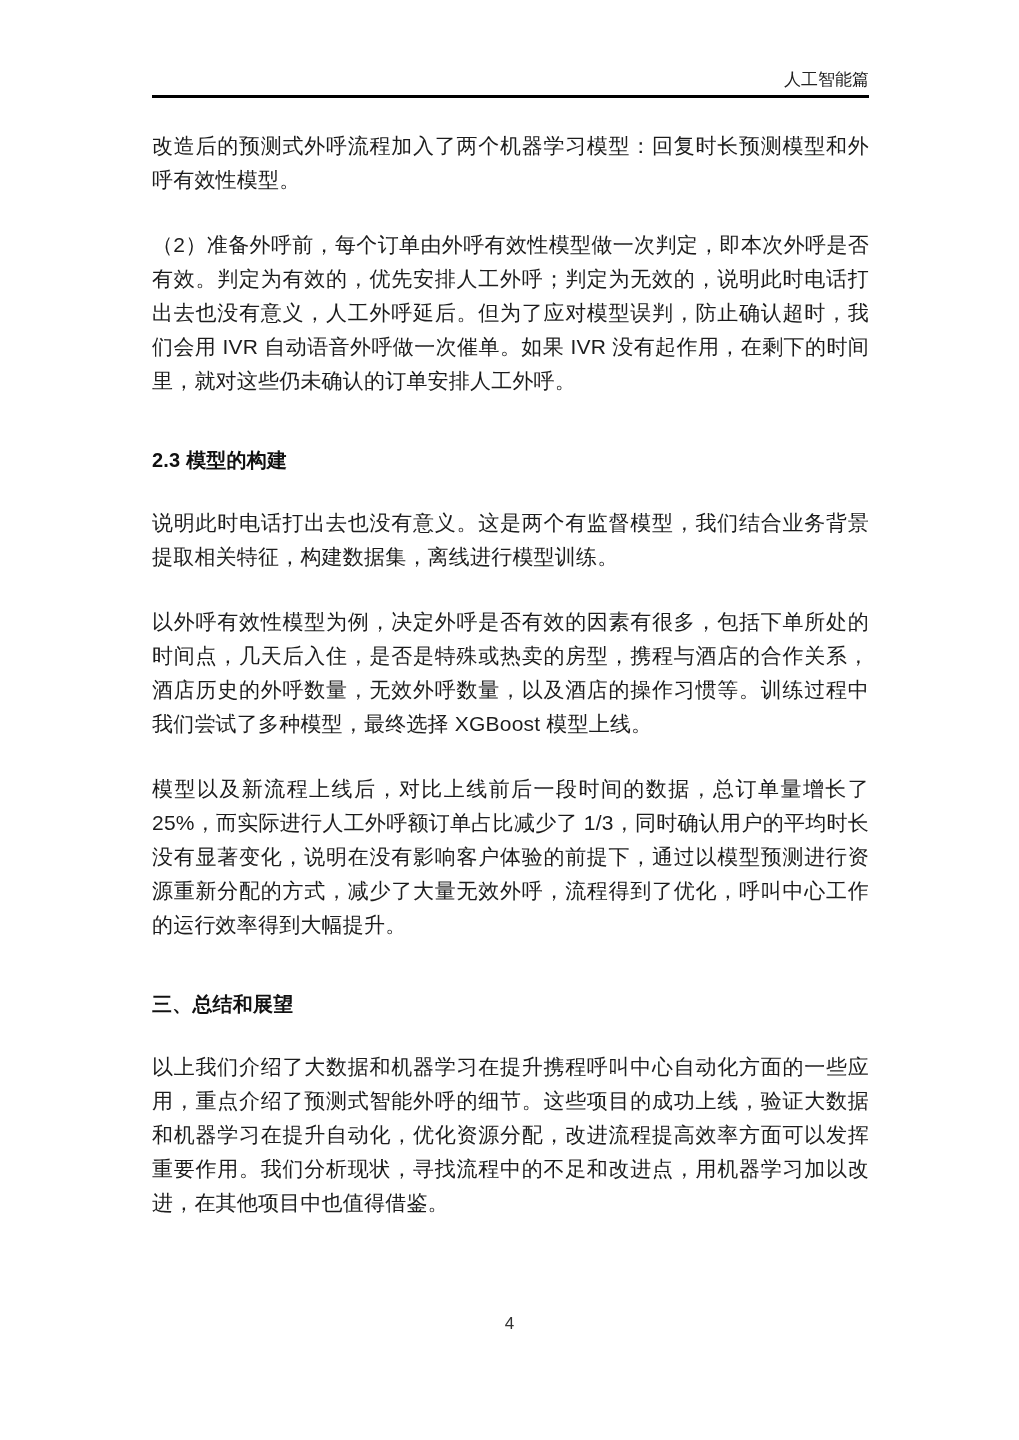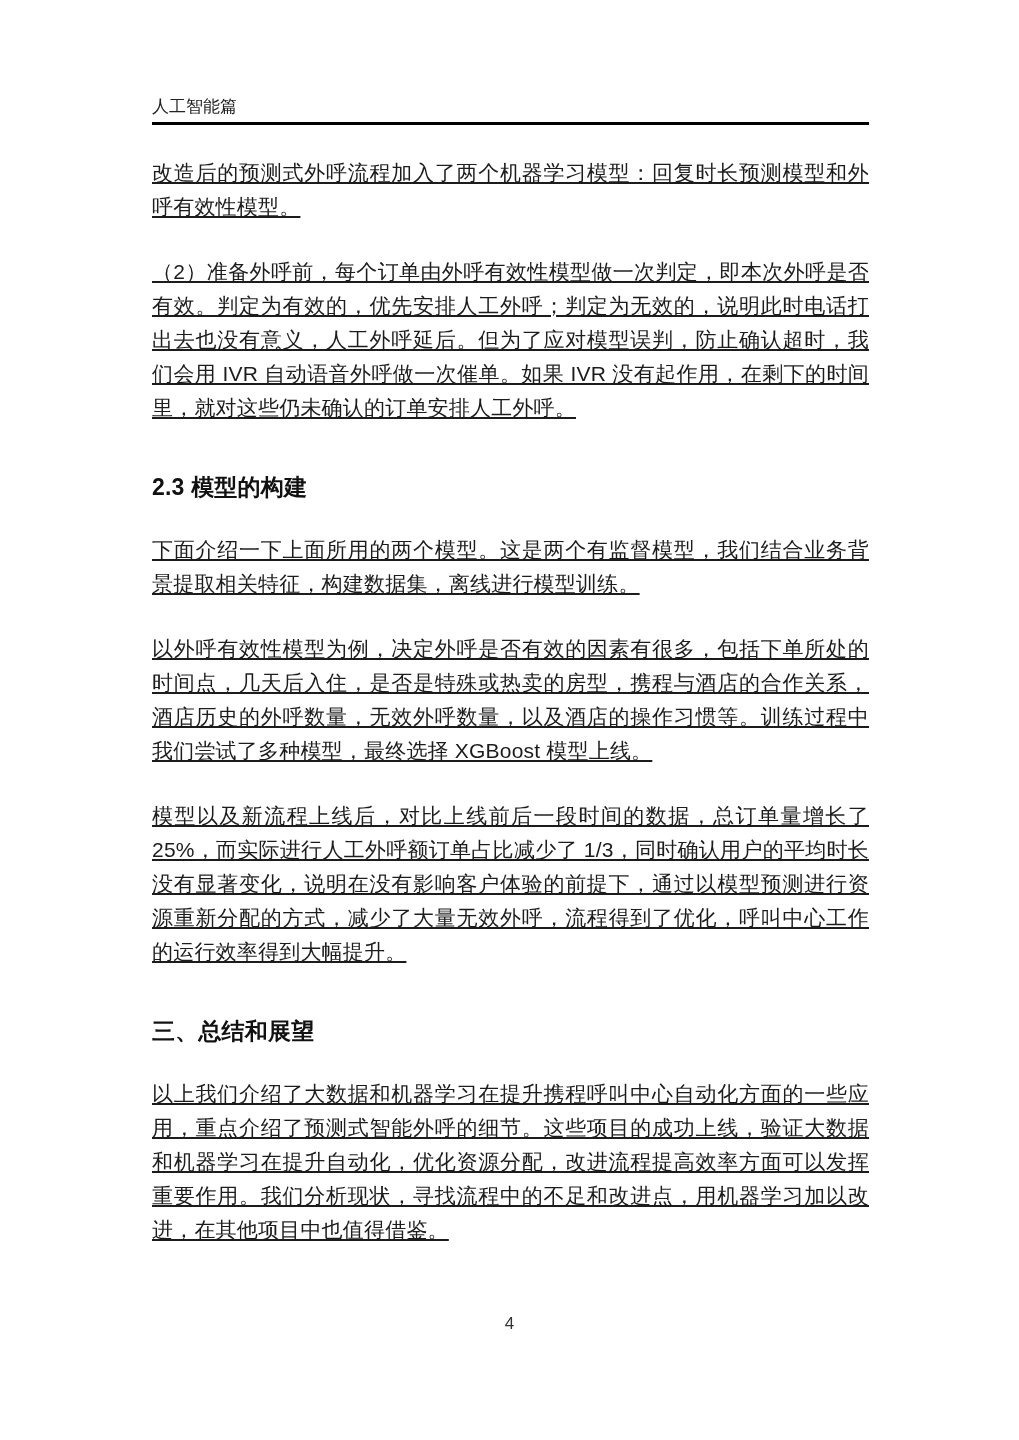--- a/index.html
+++ b/index.html
@@ -17,46 +17,45 @@
     overflow: hidden;
     box-sizing: border-box;
   }
   .content-col {
     position: absolute;
     left: 152px;
     width: 717px;
     top: 0;
   }
   .doc-header {
-    padding-top: 96px;
+    padding-top: 69px;
     display: flex;
-    justify-content: flex-start;
+    justify-content: flex-end;
     font-size: 17px;
     line-height: 21px;
     color: #222222;
   }
   .header-rule {
     margin-top: 5px;
     border: none;
     border-bottom: 3px solid #000000;
     height: 0;
   }
   .para {
     margin: 31px 0 0 0;
     font-size: 21px;
     line-height: 34px;
     text-align: justify;
     text-justify: inter-character;
     color: #1c1c1c;
     letter-spacing: 0.2px;
-    text-decoration: underline;
   }
   .section-heading {
     margin: 47px 0 0 0;
-    font-size: 23px;
+    font-size: 20px;
     line-height: 30px;
     font-weight: 700;
     color: #111111;
     letter-spacing: 0.2px;
   }
   .page-number {
     position: absolute;
     left: 0;
     right: 0;
     bottom: 106px;
@@ -73,21 +72,21 @@
 
     <div class="doc-header">
       <span>人工智能篇</span>
     </div>
     <hr class="header-rule">
 
     <div>
       <p class="para">改造后的预测式外呼流程加入了两个机器学习模型：回复时长预测模型和外呼有效性模型。</p>
       <p class="para">（2）准备外呼前，每个订单由外呼有效性模型做一次判定，即本次外呼是否有效。判定为有效的，优先安排人工外呼；判定为无效的，说明此时电话打出去也没有意义，人工外呼延后。但为了应对模型误判，防止确认超时，我们会用 IVR 自动语音外呼做一次催单。如果 IVR 没有起作用，在剩下的时间里，就对这些仍未确认的订单安排人工外呼。</p>
       <h3 class="section-heading">2.3 模型的构建</h3>
-      <p class="para">下面介绍一下上面所用的两个模型。这是两个有监督模型，我们结合业务背景提取相关特征，构建数据集，离线进行模型训练。</p>
+      <p class="para">说明此时电话打出去也没有意义。这是两个有监督模型，我们结合业务背景提取相关特征，构建数据集，离线进行模型训练。</p>
       <p class="para">以外呼有效性模型为例，决定外呼是否有效的因素有很多，包括下单所处的时间点，几天后入住，是否是特殊或热卖的房型，携程与酒店的合作关系，酒店历史的外呼数量，无效外呼数量，以及酒店的操作习惯等。训练过程中我们尝试了多种模型，最终选择 XGBoost 模型上线。</p>
       <p class="para">模型以及新流程上线后，对比上线前后一段时间的数据，总订单量增长了 25%，而实际进行人工外呼额订单占比减少了 1/3，同时确认用户的平均时长没有显著变化，说明在没有影响客户体验的前提下，通过以模型预测进行资源重新分配的方式，减少了大量无效外呼，流程得到了优化，呼叫中心工作的运行效率得到大幅提升。</p>
       <h3 class="section-heading">三、总结和展望</h3>
       <p class="para">以上我们介绍了大数据和机器学习在提升携程呼叫中心自动化方面的一些应用，重点介绍了预测式智能外呼的细节。这些项目的成功上线，验证大数据和机器学习在提升自动化，优化资源分配，改进流程提高效率方面可以发挥重要作用。我们分析现状，寻找流程中的不足和改进点，用机器学习加以改进，在其他项目中也值得借鉴。</p>
 
     </div>
 
   </div>
 
   <div class="page-number">4</div>

